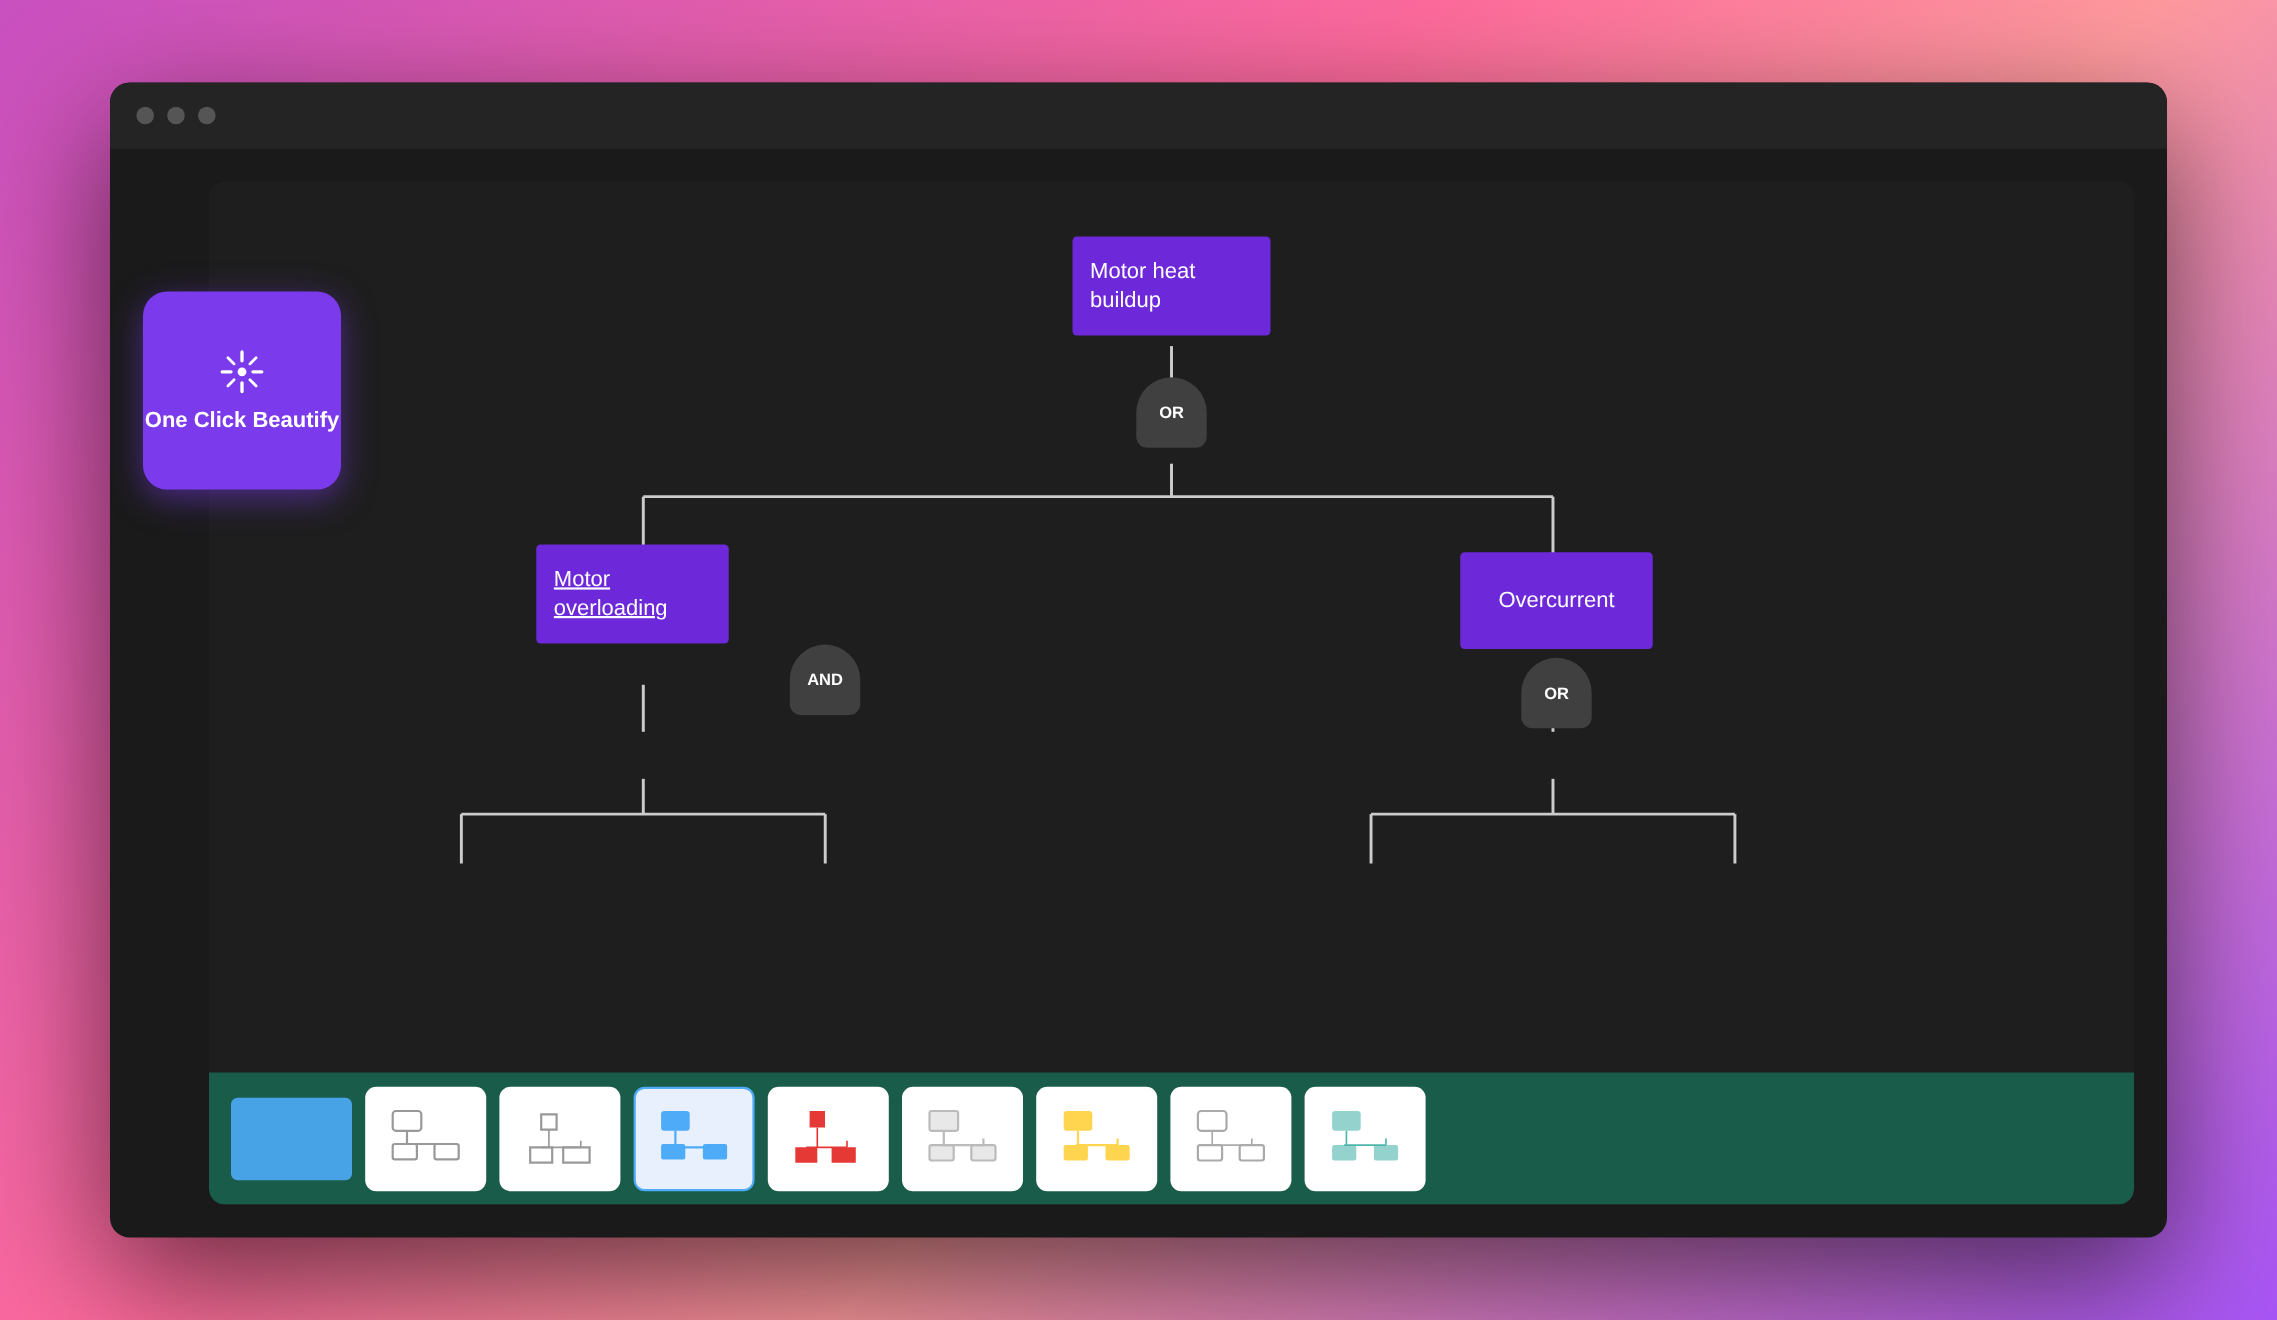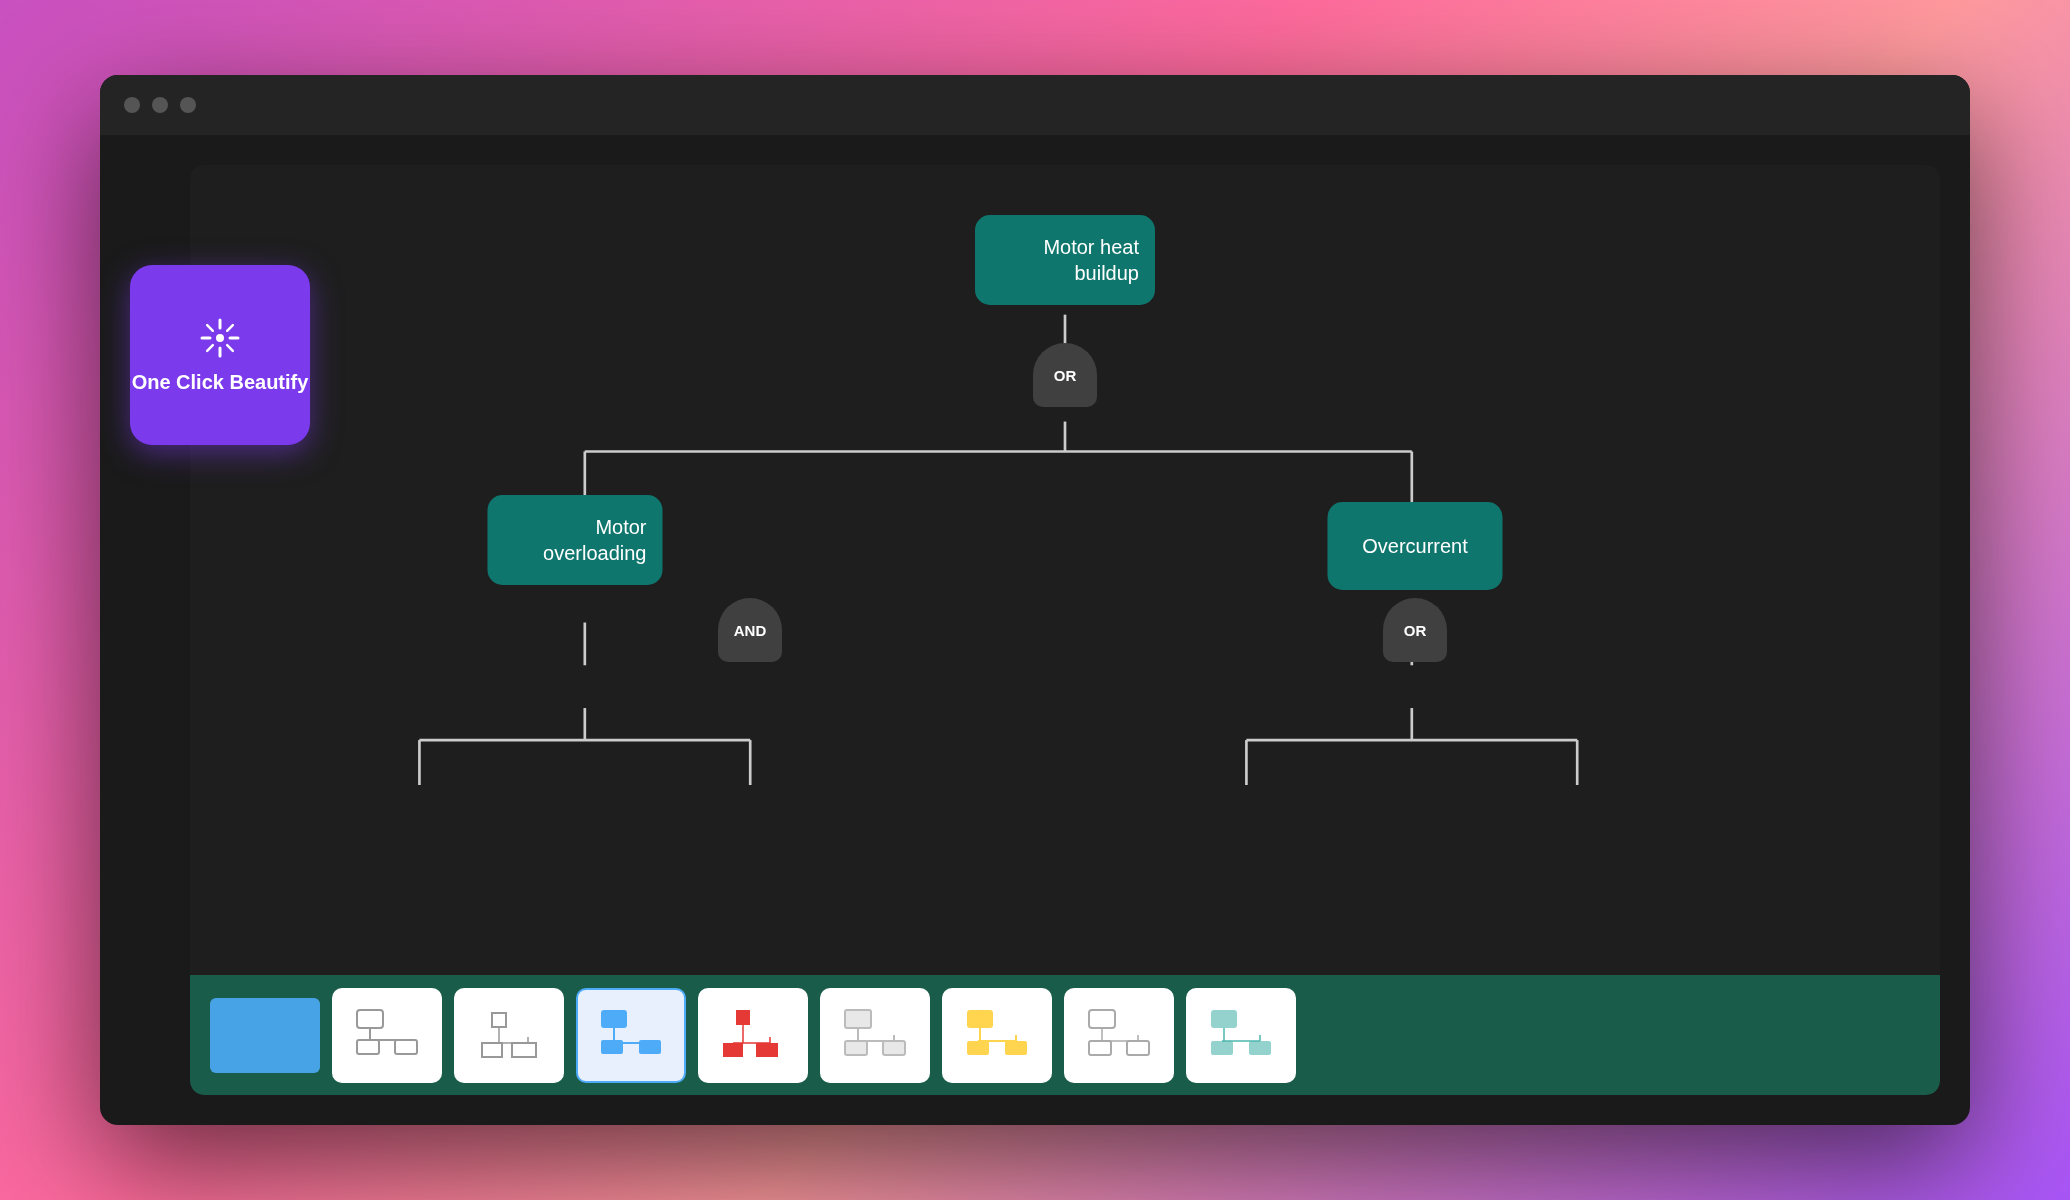--- a/index.html
+++ b/index.html
@@ -84,26 +84,26 @@
       background: #1e1e1e;
       border-radius: 14px;
       margin-left: 60px;
       position: relative;
       overflow: hidden;
     }
 
     
     .node-box {
       position: absolute;
-      background: #0f766e;
-      border-radius: 15px;
+      background: #6d28d9;
+      border-radius: 4px;
       color: white;
       font-size: 20px;
       font-weight: 500;
-      text-align: right;
+      text-align: left;
       display: flex;
       align-items: center;
       justify-content: center;
       padding: 12px 16px;
       line-height: 1.3;
     }
 
     
     .node-root {
       width: 180px;
@@ -128,21 +128,21 @@
 
     .gate-or {
       left: 50%;
       transform: translateX(-50%);
       top: 175px;
     }
 
     .gate-and {
       left: 32%;
       transform: translateX(-50%);
-      top: 430px;
+      top: 418px;
     }
 
     .gate-or2 {
       left: 70%;
       transform: translateX(-50%);
       top: 430px;
     }
 
     
     .gate-shape {
@@ -164,20 +164,21 @@
       border-radius: 50% 50% 10px 10px;
     }
 
     
     .node-motor-overloading {
       width: 175px;
       height: 90px;
       left: 22%;
       transform: translateX(-50%);
       top: 330px;
+      text-decoration: underline;
     }
 
     .node-overcurrent {
       width: 175px;
       height: 88px;
       left: 70%;
       transform: translateX(-50%);
       top: 337px;
     }
 

